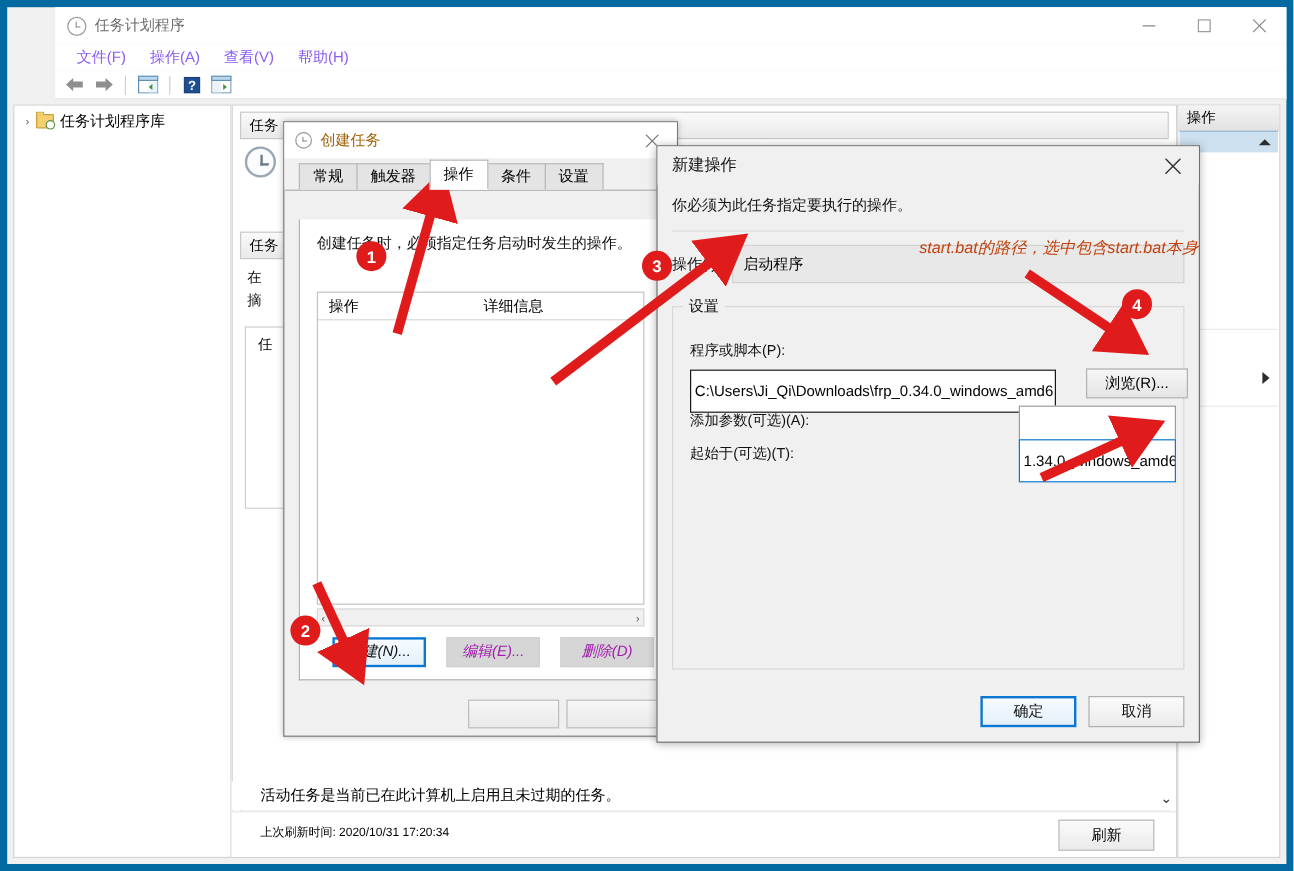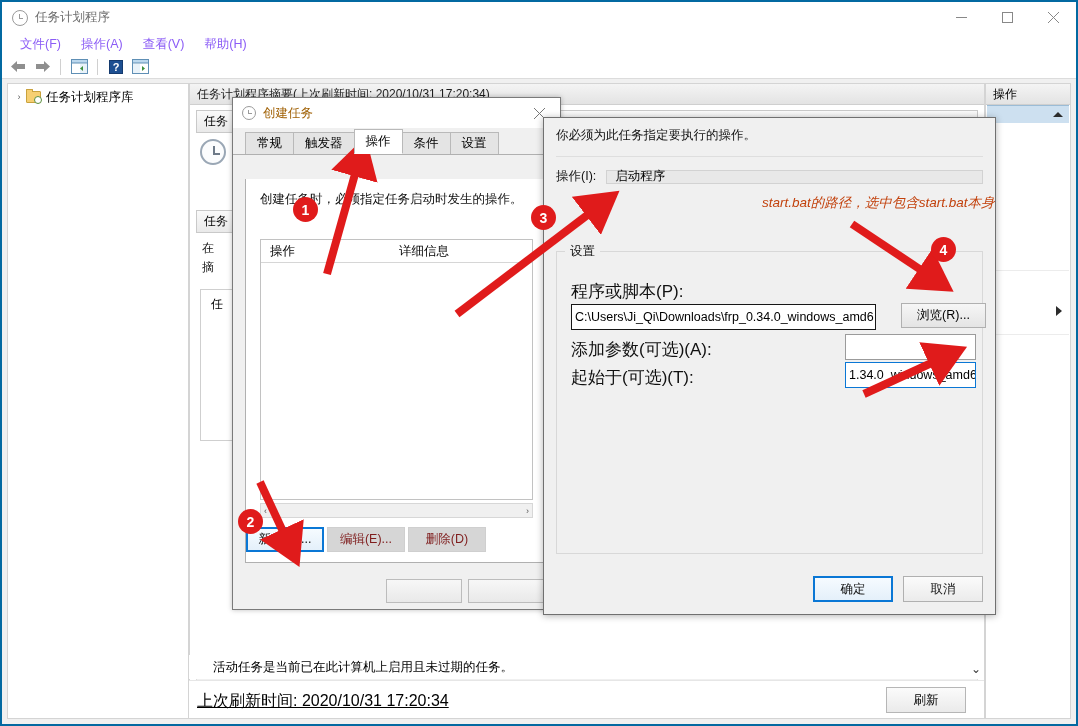--- a/index.html
+++ b/index.html
@@ -10,22 +10,23 @@
     font-size:12px;
     color:#000;
     overflow:hidden;
     position:relative;
     -webkit-font-smoothing:antialiased;
   }
   
   #app-window{
     position:absolute;inset:0;
     background:#f0f0f0;
-    border:2px solid #0369a1;
+    border:6px solid #0369a1;
     box-sizing:border-box;
+    padding-left:40px;
   }
   .titlebar{
     height:31px;background:#ffffff;
     display:flex;align-items:center;
     position:relative;
   }
   .titlebar .tb-icon{
     width:16px;height:16px;margin-left:10px;margin-right:7px;
     border-radius:50%;border:1.4px solid #9a9a9a;
     position:relative;box-sizing:border-box;
@@ -187,62 +188,62 @@
   }
   .tp-col1{width:125px;padding-left:9px;}
   .tp-col2{padding-left:4px;}
   .tp-hsc{
     position:absolute;left:14px;right:14px;bottom:44px;height:15px;
     background:#f0f0f0;border:1px solid #d7d7d7;box-sizing:border-box;
     display:flex;align-items:center;justify-content:space-between;padding:0 3px;
     font-size:9px;color:#555;
   }
   .tp-btns{
-    position:absolute;left:0;bottom:10px;display:flex;gap:3px;
+    position:absolute;left:27px;bottom:10px;display:flex;gap:17px;font-style:italic;
   }
   .btn{
     height:25px;min-width:78px;padding:0 8px;
     background:linear-gradient(#fbfbfb,#ebebeb);border:1px solid #b0b0b0;
     display:flex;align-items:center;justify-content:center;font-size:12.5px;color:#111;
     box-sizing:border-box;
   }
   .btn.focus{border:2px solid #0a77d5;background:linear-gradient(#f6fbff,#e4f0fa);}
-  .btn.gray{background:#d6d6d6;border:1px solid #cfcfcf;color:#7f1d1d;}
+  .btn.gray{background:#d6d6d6;border:1px solid #cfcfcf;color:#a21caf;}
   .ct-bottom-btn{
     position:absolute;bottom:6px;height:24px;width:76px;
     background:linear-gradient(#f7f7f7,#e9e9e9);border:1px solid #bcbcbc;box-sizing:border-box;
   }
 
   
   #new-action-dialog{
     position:absolute;left:541px;top:115px;width:453px;height:498px;
     background:#f0f0f0;border:1px solid #707070;box-sizing:border-box;
     box-shadow:0 1px 7px rgba(0,0,0,.3);
   }
   .na-title{height:32px;position:relative;display:flex;align-items:center;background:#f0f0f0;}
   .na-title .na-text{margin-left:12px;font-size:13.5px;color:#111;}
   .na-close{position:absolute;right:0;top:0;width:44px;height:32px;display:flex;align-items:center;justify-content:center;}
   .na-sub{margin:9px 0 0 12px;font-size:12.5px;color:#111;}
   .na-hr{margin:12px 12px 0 12px;border-top:1px solid #dedede;}
   .na-row{display:flex;align-items:center;margin:11px 12px 0 12px;}
   .na-lbl{font-size:12.5px;color:#111;}
   .na-combo{
-    margin-left:10px;flex:1;height:14px;background:#e8e8e8;border:1px solid #d2d2d2;
+    margin-left:10px;flex:1;height:32px;background:#e8e8e8;border:1px solid #d2d2d2;
     display:flex;align-items:center;padding-left:8px;font-size:12.5px;box-sizing:border-box;
   }
   .na-group{
     position:absolute;left:12px;right:12px;top:133px;bottom:60px;
     border:1px solid #d8d8d8;background:#f0f0f0;box-sizing:border-box;
   }
   .na-group-legend{
     position:absolute;left:8px;top:-9px;background:#f0f0f0;padding:0 5px;font-size:12.5px;color:#111;
   }
-  .fld-lbl{position:absolute;font-size:17px;color:#111;}
+  .fld-lbl{position:absolute;font-size:12px;color:#111;}
   .tin{
-    position:absolute;height:26px;background:#fff;border:1px solid #171717;
+    position:absolute;height:36px;background:#fff;border:1px solid #171717;
     box-sizing:border-box;font-size:12.5px;display:flex;align-items:center;
     padding-left:3px;white-space:nowrap;overflow:hidden;
   }
   .tin.plain{border:1px solid #9b9b9b;}
   .tin.focusblue{border:1px solid #0a77d5;}
   .tin .caret{width:1px;height:15px;background:#111;margin-left:1px;}
   .browse-btn{
     position:absolute;height:25px;width:85px;
     background:linear-gradient(#f6f6f6,#e4e4e4);border:1px solid #b0b0b0;
     display:flex;align-items:center;justify-content:center;font-size:12.5px;box-sizing:border-box;margin-left:16px;
@@ -340,21 +341,20 @@
     <div class="tree-pane">
       <div class="tree-row">
         <div class="tw">›</div>
         <div class="folder-ico"></div>
         <span>任务计划程序库</span>
       </div>
     </div>
 
     <div class="center-pane">
       <div class="summary">
-        <div class="pane-hdr">任务计划程序摘要(上次刷新时间: 2020/10/31 17:20:34)</div>
         <div class="grp-hdr">任务</div>
         <div class="bigclock"></div>
         <div style="height:40px"></div>
         <div class="grp-hdr">任务</div>
         <div class="grp-body">
           <div>在</div>
           <div>摘</div>
         </div>
         <div class="inner-box">
           <div style="padding:6px 10px;font-size:12px;">任</div>
@@ -378,21 +378,21 @@
           <div class="tri-right"></div>
         </div>
         <div class="act-row" style="top:250px;"></div>
       </div>
     </div>
   </div>
 
   <div style="position:absolute;left:187px;right:92px;bottom:45px;height:24px;display:flex;align-items:center;background:#fff;font-size:12.5px;padding-left:24px;box-sizing:border-box;">活动任务是当前已在此计算机上启用且未过期的任务。</div>
   <div style="position:absolute;right:95px;bottom:48px;font-size:12px;color:#3a3a3a;">⌄</div>
   <div style="position:absolute;left:187px;right:92px;bottom:6px;height:38px;background:#fff;border-top:1px solid #e6e6e6;box-sizing:border-box;">
-    <div style="position:absolute;left:8px;top:10px;font-size:16px;text-decoration:underline;">上次刷新时间: 2020/10/31 17:20:34</div>
+    <div style="position:absolute;left:24px;top:10px;font-size:10px;">上次刷新时间: 2020/10/31 17:20:34</div>
     <div class="refresh-btn">刷新</div>
   </div>
 
   <div id="create-task-dialog">
     <div class="dlg-title">
       <div class="dt-icon"></div>
       <div class="dt-text">创建任务</div>
       <div class="dlg-close">
         <svg width="11" height="11">
             <line x1="0" y1="0" x2="11" y2="11" stroke="#777" stroke-width="1"></line>
@@ -426,20 +426,29 @@
         <div class="btn gray">编辑(E)...</div>
         <div class="btn gray">删除(D)</div>
       </div>
     </div>
 
     <div class="ct-bottom-btn" style="right:98px;"></div>
     <div class="ct-bottom-btn" style="right:16px;"></div>
   </div>
 
   <div id="new-action-dialog">
+    <div class="na-title">
+      <div class="na-text">新建操作</div>
+      <div class="na-close">
+        <svg width="13" height="13">
+            <line x1="0" y1="0" x2="13" y2="13" stroke="#333" stroke-width="1.2"></line>
+            <line x1="13" y1="0" x2="0" y2="13" stroke="#333" stroke-width="1.2"></line>
+          </svg>
+      </div>
+    </div>
 
     <div class="na-sub">你必须为此任务指定要执行的操作。</div>
     <div class="na-hr"></div>
 
     <div class="na-row">
       <div class="na-lbl">操作(I):</div>
       <div class="na-combo">启动程序</div>
     </div>
 
     <div class="na-group">

